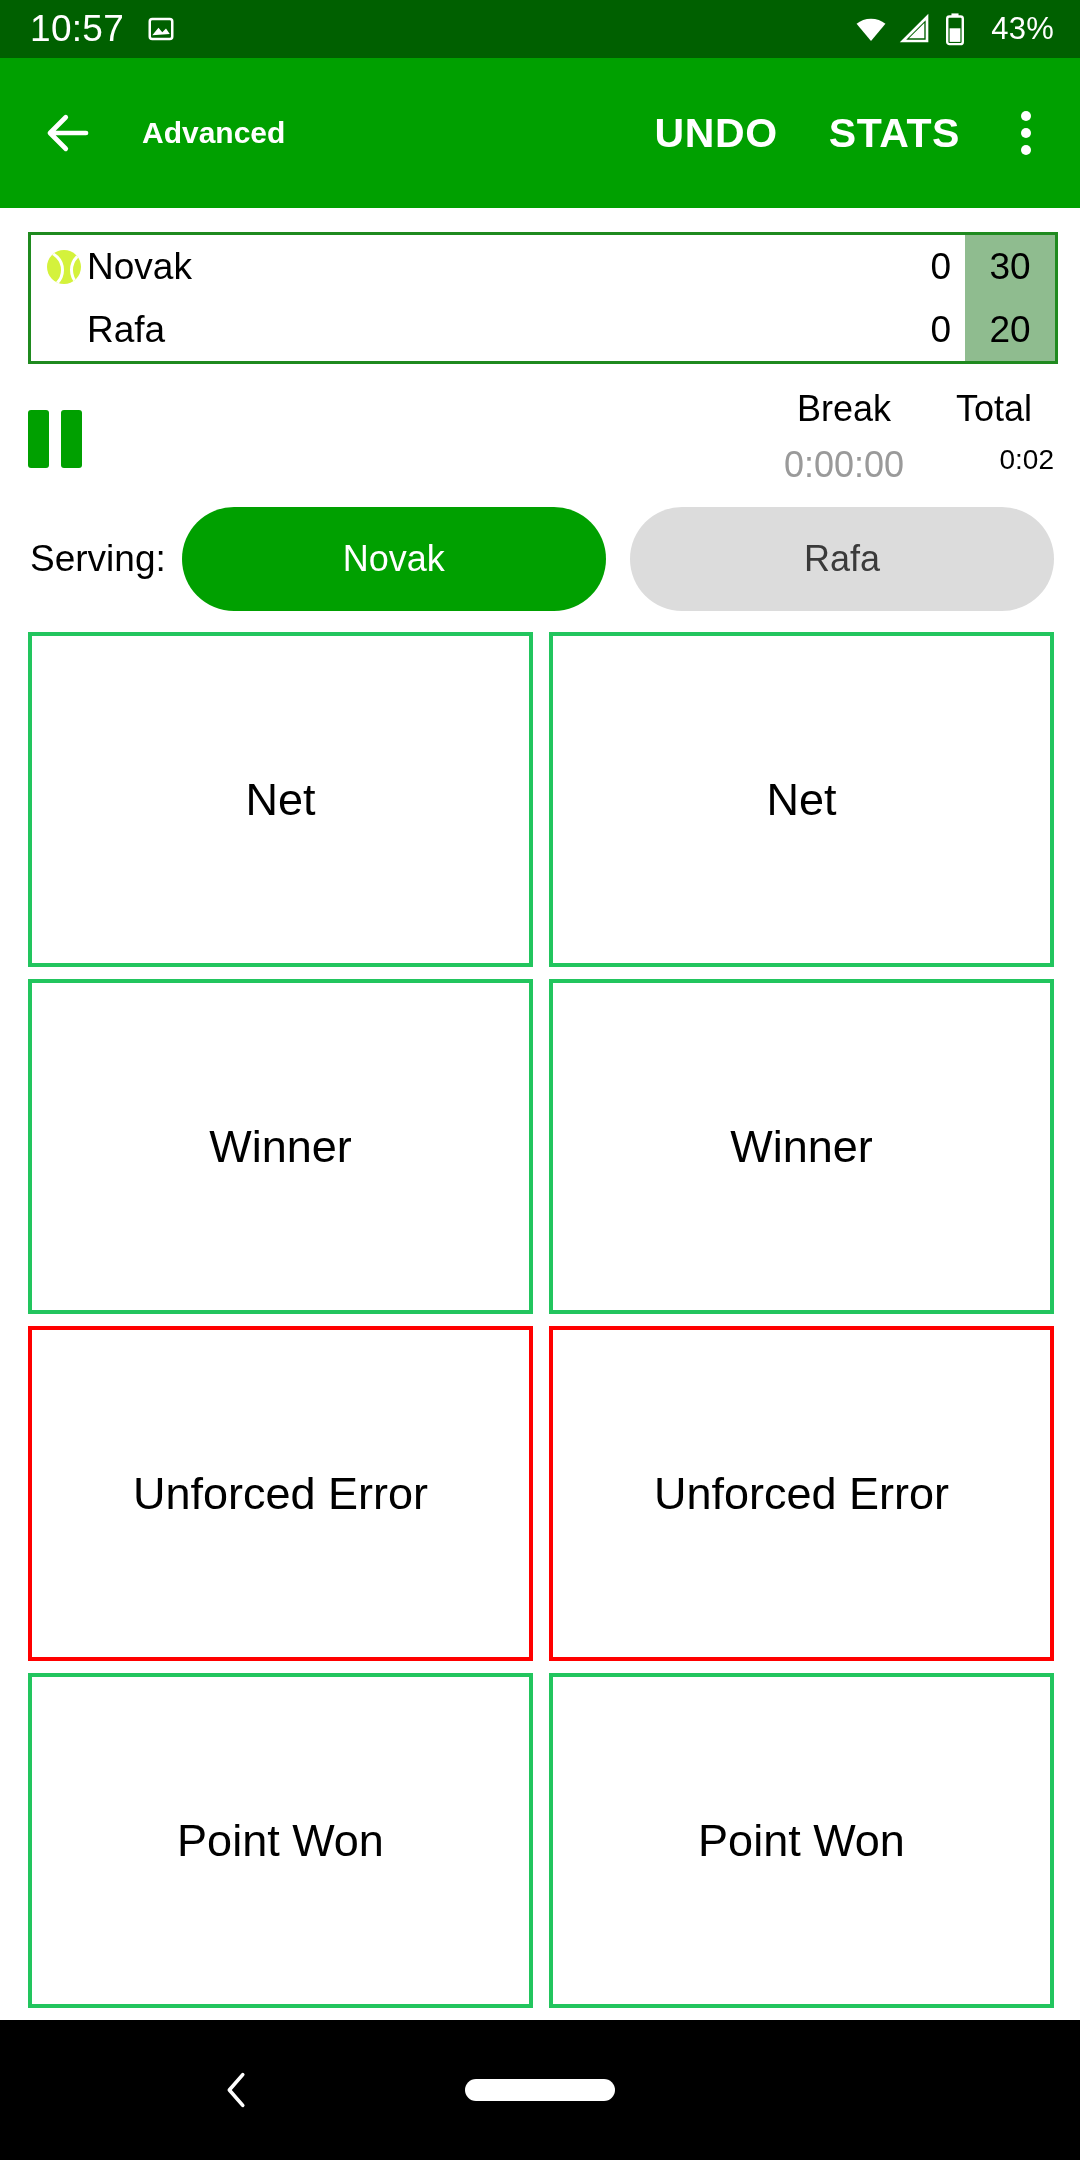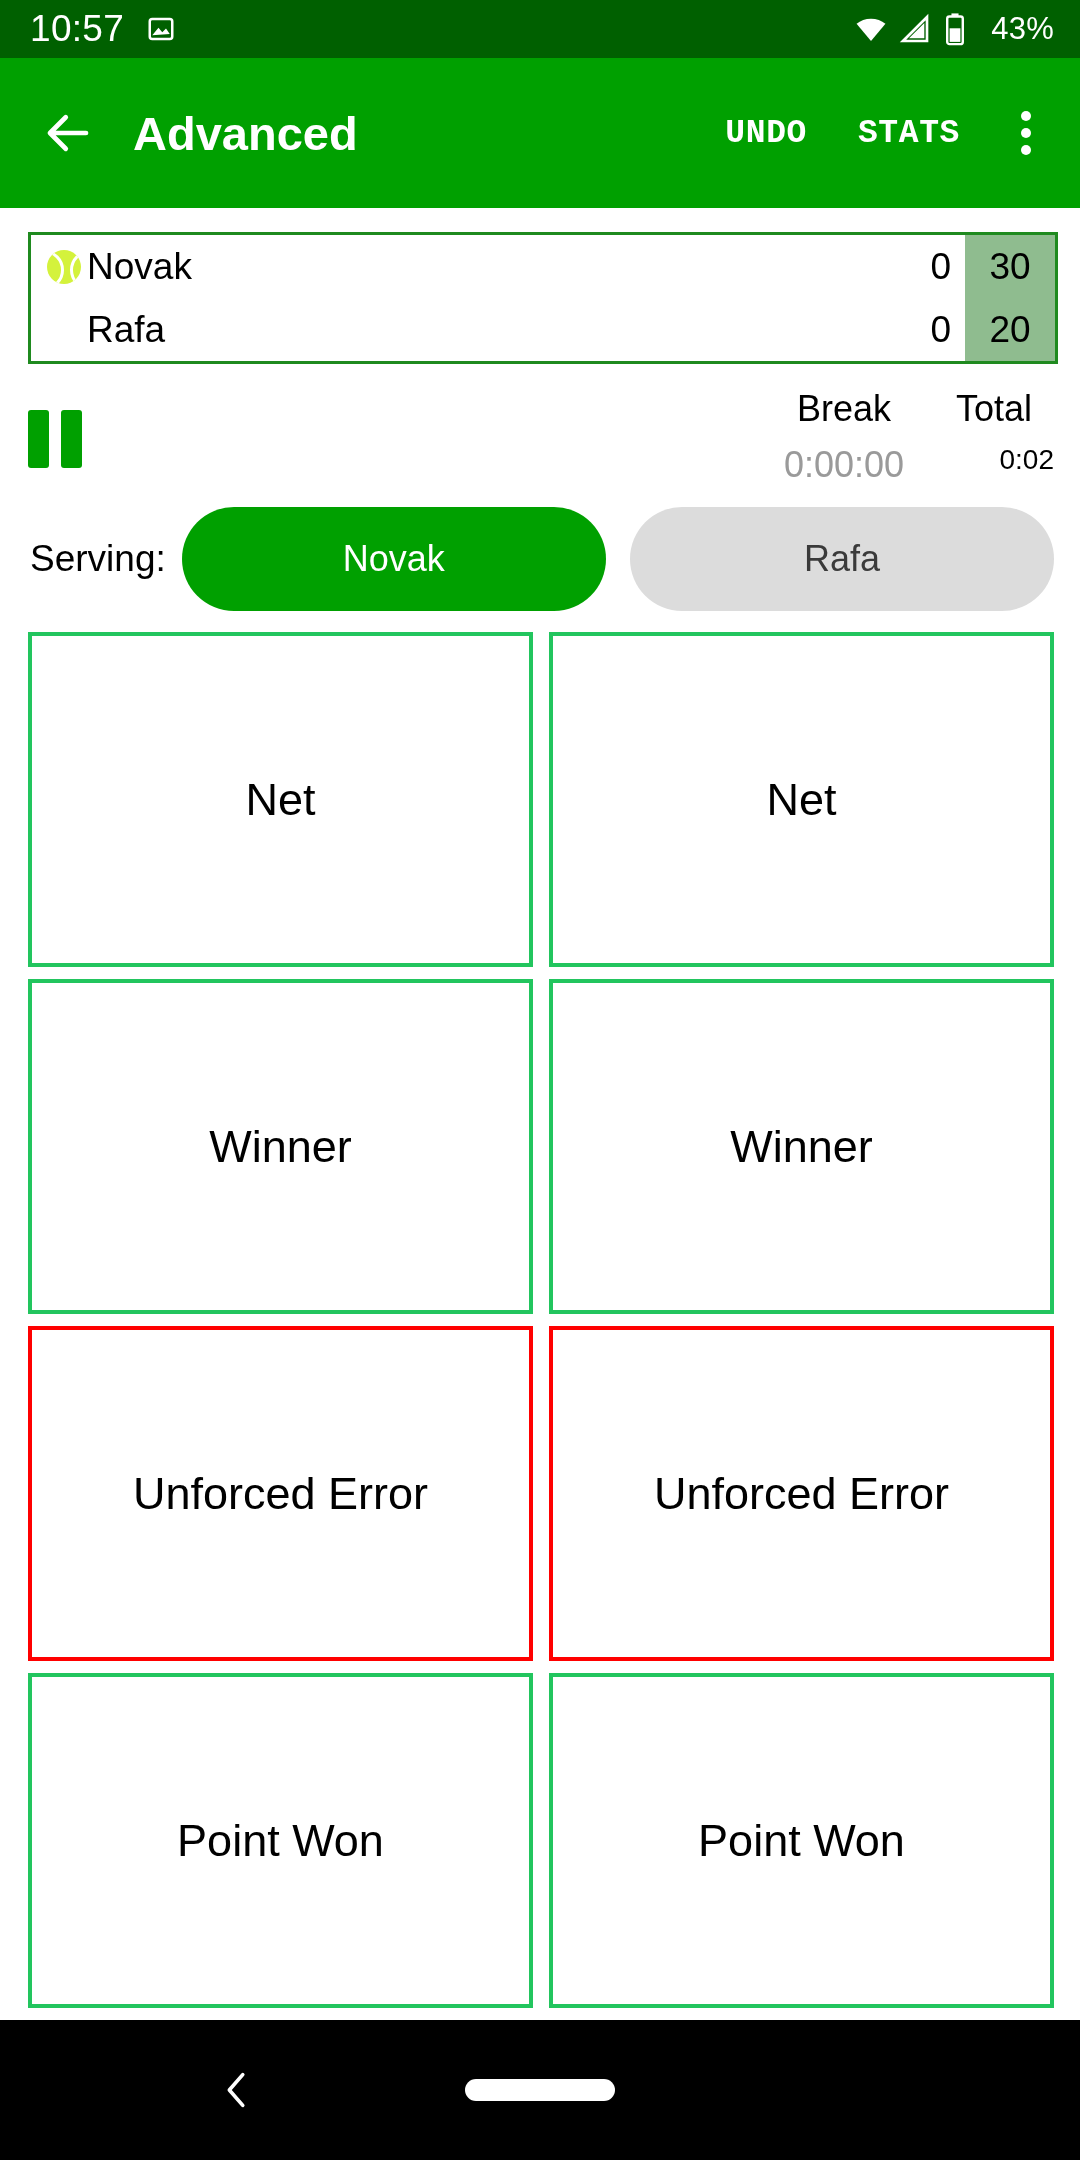--- a/index.html
+++ b/index.html
@@ -65,35 +65,34 @@
     flex: 0 0 150px;
   }
   #back-button {
     width: 64px; height: 64px;
     display: flex; align-items: center; justify-content: center;
     cursor: pointer;
     flex: 0 0 auto;
   }
   #app-title {
     color: #ffffff;
-    font-size: 47px;
+    font-size: 30px;
     font-weight: 700;
-    margin-left: 33px;
+    margin-left: 42px;
     white-space: nowrap;
   }
   #app-bar-spacer { flex: 1 1 auto; }
   .appbar-action {
     color: #ffffff;
-    font-size: 33px;
+    font-size: 41px;
     font-weight: 700;
     letter-spacing: 0.6px;
     padding: 12px 8px;
     cursor: pointer;
     white-space: nowrap;
-    font-family: Liberation Mono, monospace;
   }
   #stats-button { margin-left: 35px; }
   #overflow-button {
     width: 60px; height: 78px;
     display: flex; flex-direction: column;
     align-items: center; justify-content: center;
     gap: 7px;
     margin-left: 28px;
     cursor: pointer;
   }

